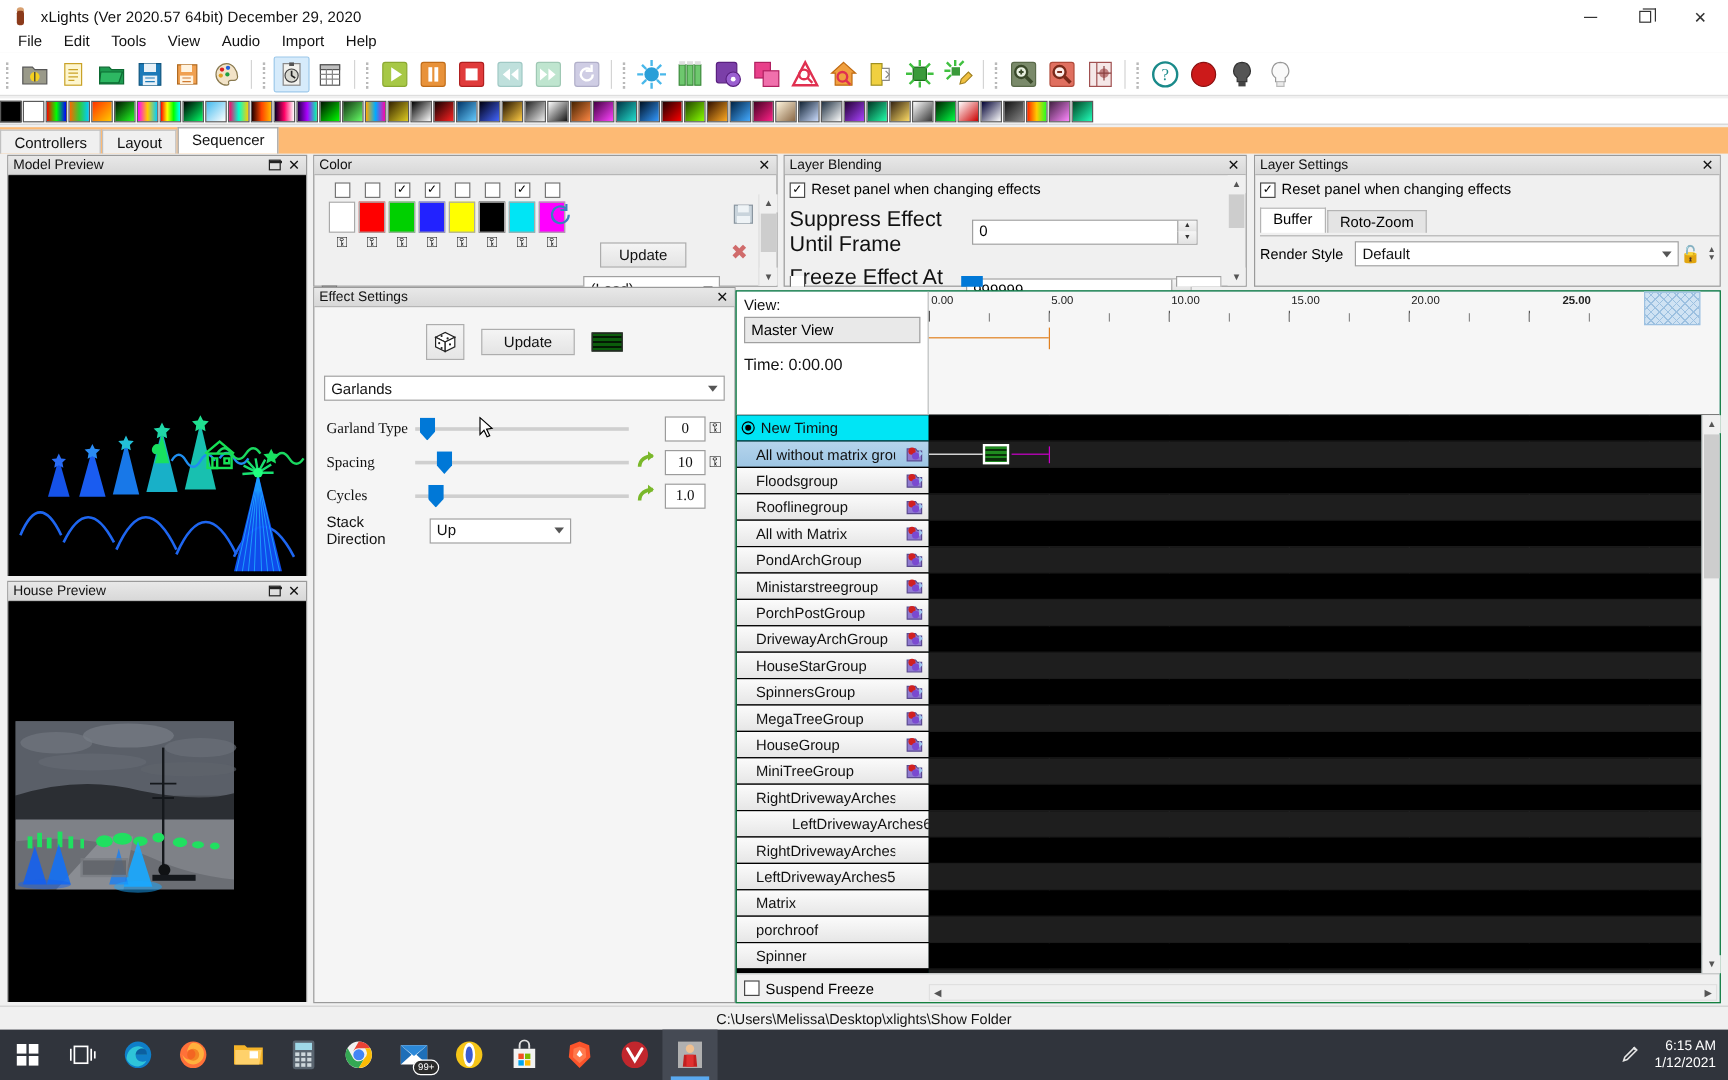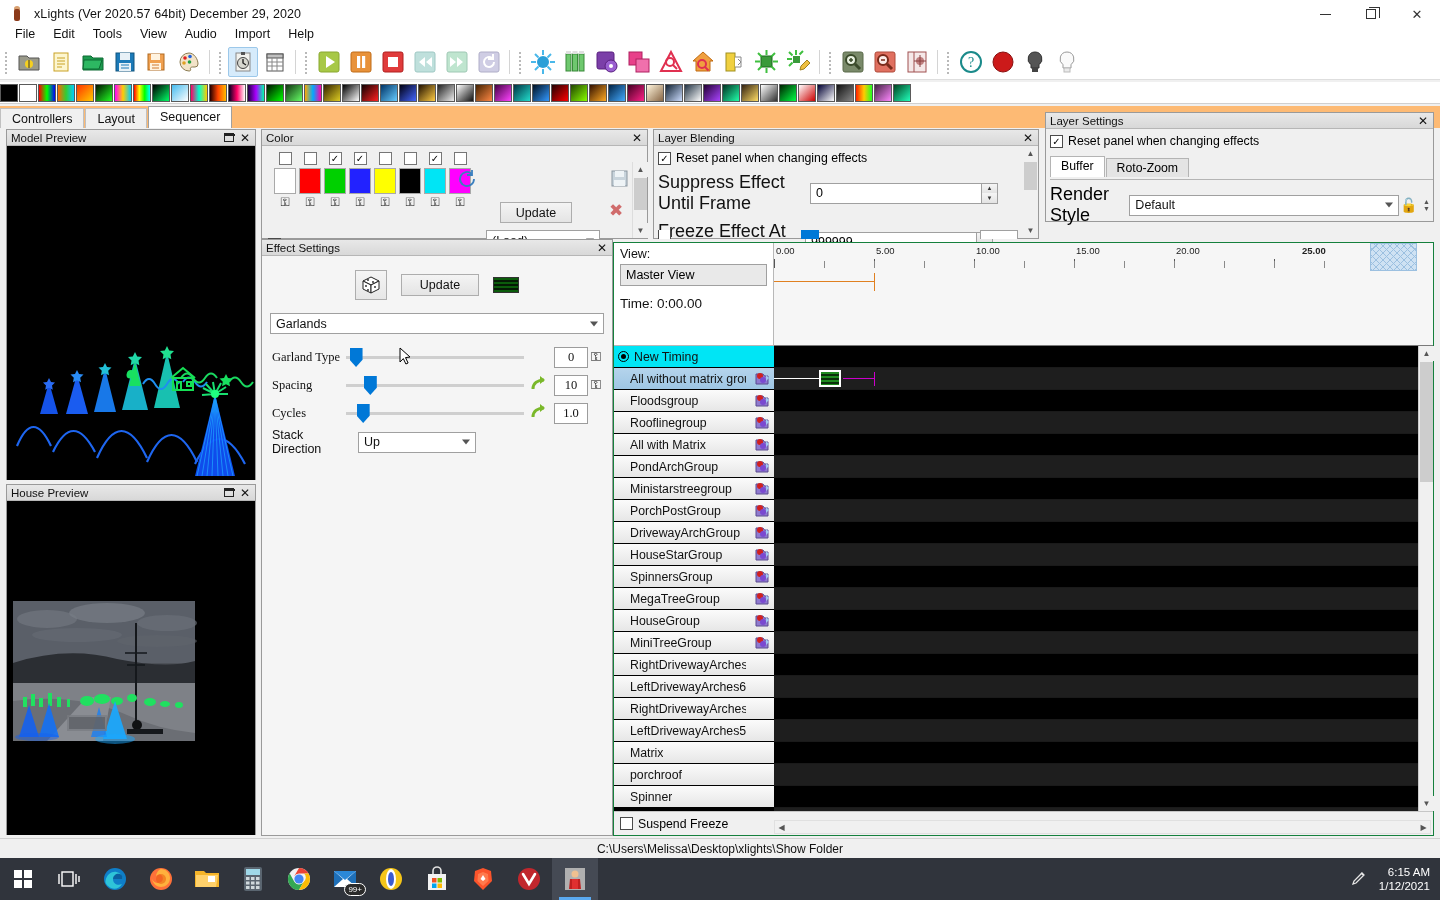--- a/index.html
+++ b/index.html
@@ -128,21 +128,21 @@
   .lb-body { position:relative; height:92px; padding:5px 0 0 4px; }
   .lb-chk { display:flex; align-items:center; gap:5px; font-size:12.3px; }
   .lb-row { display:flex; align-items:center; margin-top:7px; }
   .lb-lab { font-size:18px; color:#111; }
   .spin-box { position:relative; height:21px; background:#fff; border:1px solid #a0a0a0; display:flex; align-items:center; padding-left:5px; font-size:12.5px; }
   .spin-btns { position:absolute; right:0; top:0; width:16px; height:19px; display:flex; flex-direction:column; }
   .spin-b { flex:1; background:linear-gradient(to bottom,#f5f5f5,#e3e3e3); border-left:1px solid #a0a0a0; display:flex; align-items:center; justify-content:center; font-size:6px; color:#333; }
   .lb-scroll { position:absolute; right:0px; top:0px; width:15px; bottom:0px; }
 
   
-  #layer-settings { left:1045px; top:112px; width:389px; height:110px; }
+  #layer-settings { left:1045px; top:129px; width:389px; height:110px; }
   .ls-body { position:relative; height:92px; padding:5px 0 0 4px; }
   .ls-tabs { display:flex; align-items:flex-end; margin-top:8px; height:21px; }
   .ls-tab { padding:2px 10px; font-size:12.3px; border:1px solid #b4b4b4; background:#e4e4e4; border-bottom:none; margin-right:1px; }
   .ls-tab.sel { background:#fff; padding-bottom:4px; }
   .ls-row { display:flex; align-items:center; margin-top:2px; border-top:1px solid #b4b4b4; padding-top:4px; padding-bottom:2px;}
 
   
   #sequencer { position:absolute; left:613px; top:242px; width:821px; height:594px; background:#0f766e; border:1px solid #15803d;}
   .seq-viewpanel { position:absolute; left:0; top:0; width:160px; height:103px; background:#fff; border-right:1px solid #b8b8b8; border-bottom:1px solid #b8b8b8; padding:4px 6px; }
   .seq-view-lab { font-size:12.5px; color:#111; }
@@ -904,21 +904,21 @@
         <span class="chk">✓</span>
         <span>Reset panel when changing effects</span>
       </div>
 
       <div class="ls-tabs">
         <div class="ls-tab sel">Buffer</div>
         <div class="ls-tab">Roto-Zoom</div>
       </div>
 
       <div class="ls-row">
-        <span style="width:84px;font-size:18px">Render Style</span>
+        <span style="width:84px;font-size:12px">Render Style</span>
         <span class="wincombo" style="width:285px;height:21px">
           <span>Default</span>
           <span class="arr"></span>
         </span>
         <span style="width:22px;text-align:center;font-size:14px">🔓</span>
         <span style="width:14px;display:flex;flex-direction:column;align-items:center;font-size:7px;color:#555">
           <span>▲</span>
           <span>▼</span>
         </span>
       </div>
@@ -1086,21 +1086,21 @@
               <path d="M2 3h7l1.5 2H14v8H2z" fill="#8f7ad0" stroke="#5a4a90"></path>
               <circle cx="6" cy="5" r="3" fill="#d02020"></circle>
               <circle cx="9" cy="9" r="3" fill="#7a4ad0"></circle>
               <path d="M12 4l3 3-3 3z" fill="#a0c8f0"></path>
             </svg></span>
         </div>
         <div class="rowitem">
           <span style="white-space: nowrap; overflow: hidden; max-width: 116px;">RightDrivewayArches6</span>
         </div>
         <div class="rowitem">
-          <span style="white-space: nowrap; overflow: hidden; max-width: 116px;">LeftDrivewayArches6</span>
+          <span style="white-space: nowrap; overflow: hidden; max-width: 116px; margin-left: 30px;">LeftDrivewayArches6</span>
         </div>
         <div class="rowitem">
           <span style="white-space: nowrap; overflow: hidden; max-width: 116px;">RightDrivewayArches5</span>
         </div>
         <div class="rowitem">
           <span style="white-space: nowrap; overflow: hidden; max-width: 116px;">LeftDrivewayArches5</span>
         </div>
         <div class="rowitem">
           <span style="white-space: nowrap; overflow: hidden; max-width: 116px;">Matrix</span>
         </div>

